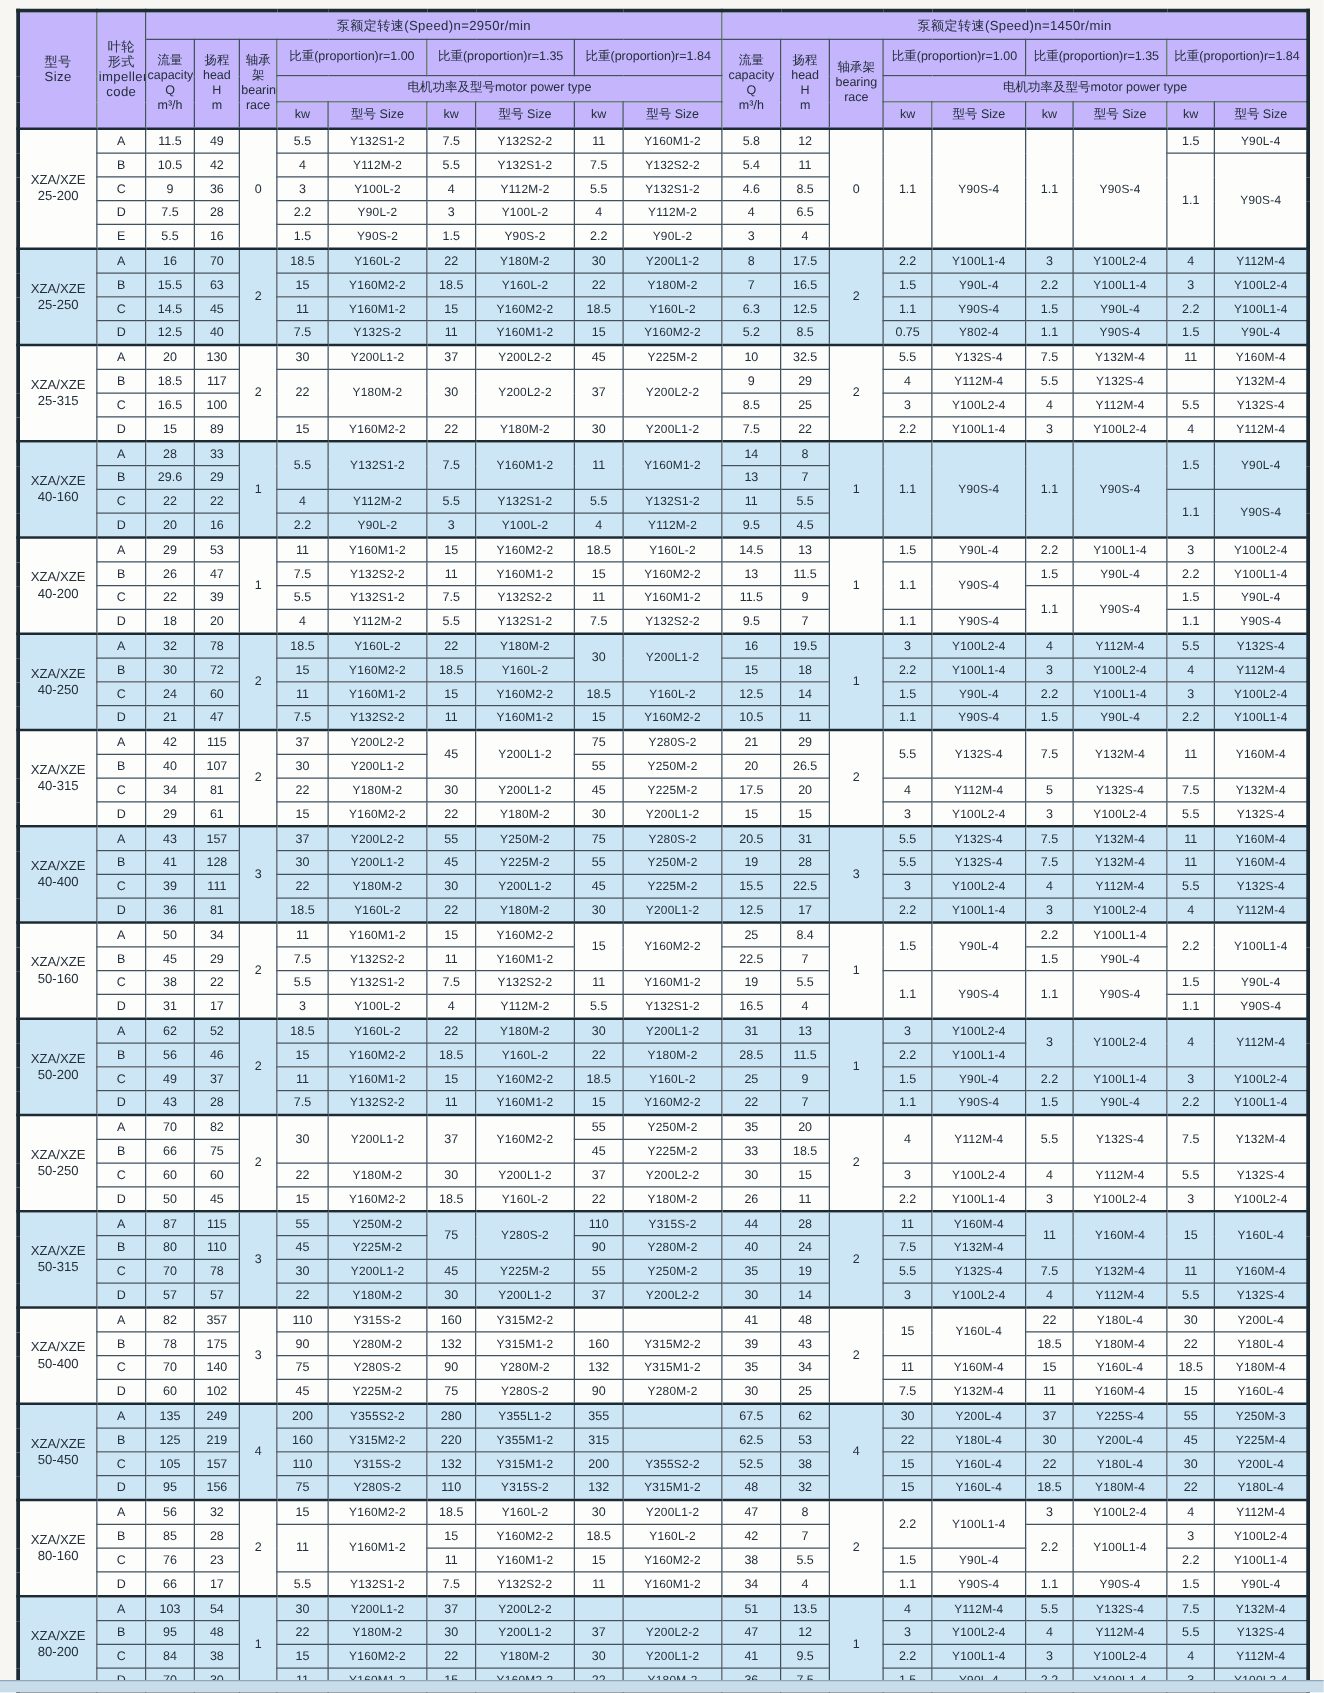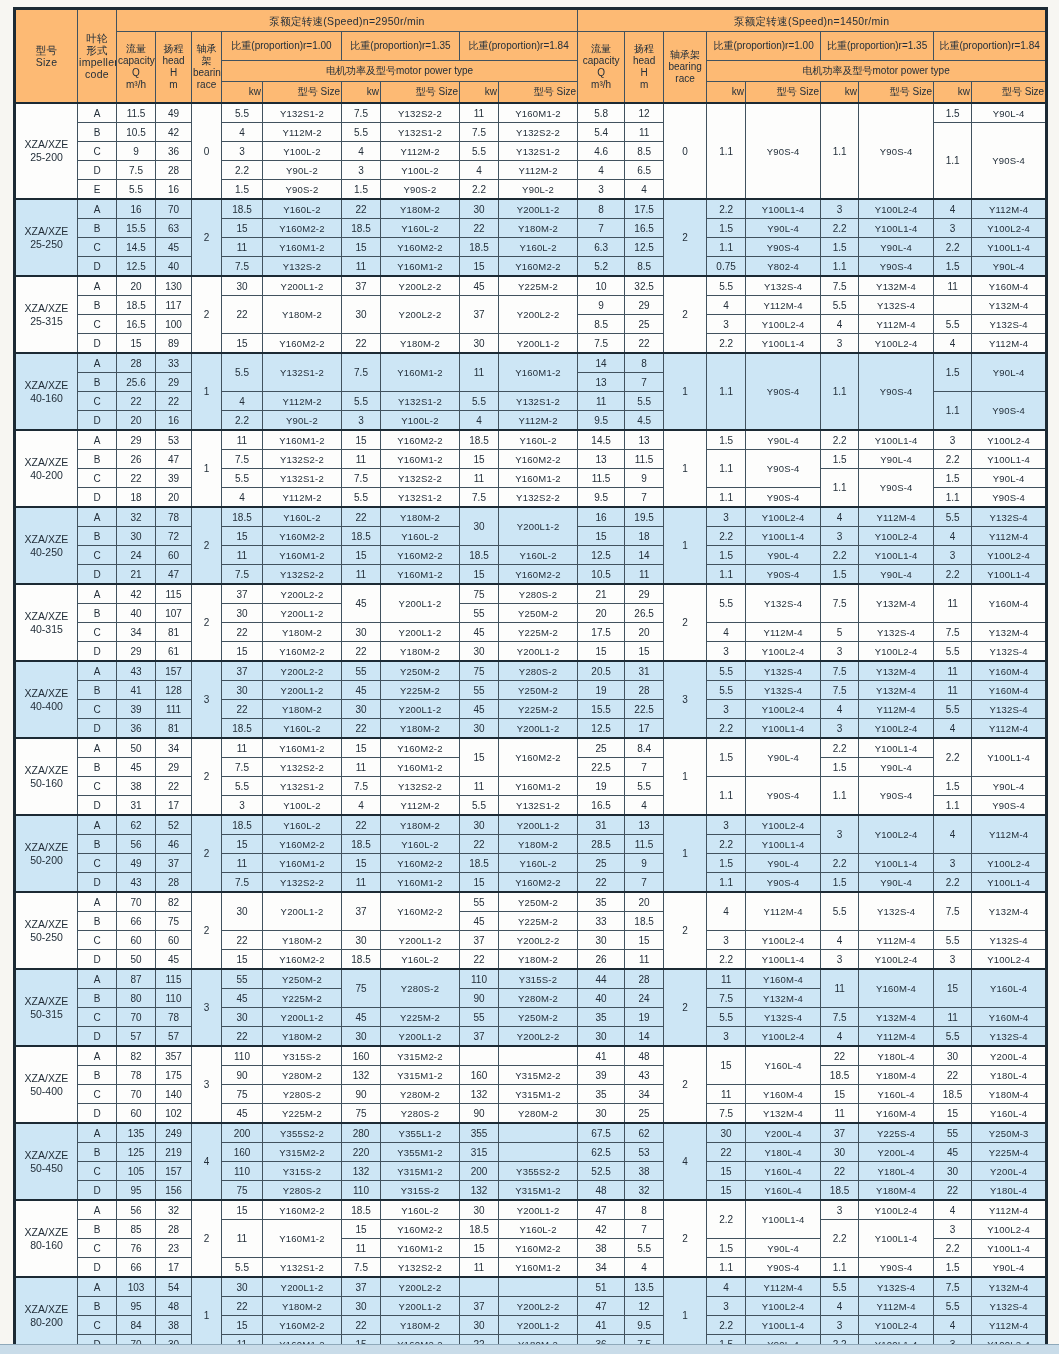--- a/index.html
+++ b/index.html
@@ -13,27 +13,27 @@
   table{
     border-collapse:collapse;table-layout:fixed;width:1033px;
     background:#fdfdfc;border:3px solid #1c2a34;
   }
   th,td{
     border:1px solid #41525e;
     text-align:center;vertical-align:middle;
     color:#232f3a;overflow:hidden;padding:0 1px;
   }
   thead th{
-    background:#fdba74;font-weight:normal;
+    background:#c4b5fd;font-weight:normal;
     font-size:10px;line-height:12px;white-space:pre-line;
   }
   thead tr.speed-row th{height:21px;font-size:10.5px;letter-spacing:.3px;}
   thead tr.prop-row th{height:28px;}
   thead tr.motor-row th{height:20px;}
-  thead tr.sub-row th{height:20px;text-align:right;}
+  thead tr.sub-row th{height:20px;}
   thead{border-bottom:2px solid #1c2a34;}
   tbody td{
     height:18px;font-size:10px;line-height:11px;background:#fdfdfc;
   }
   tbody tr.shaded td{background:#cde6f5;}
   tbody tr.sec-start td{border-top:2px solid #1c2a34;}
   td.size-cell{white-space:pre-line;font-size:10.5px;line-height:13px;}
   td.type-cell{font-size:9.5px;letter-spacing:.2px;}
   .bottom-strip{
     position:absolute;left:0;bottom:0;width:1059px;height:9px;
@@ -377,21 +377,21 @@
           <td rowspan="4">1</td>
           <td rowspan="4">1.1</td>
           <td rowspan="4" class="type-cell">Y90S-4</td>
           <td rowspan="4">1.1</td>
           <td rowspan="4" class="type-cell">Y90S-4</td>
           <td rowspan="2">1.5</td>
           <td rowspan="2" class="type-cell">Y90L-4</td>
         </tr>
         <tr class="shaded">
           <td>B</td>
-          <td>25.6</td>
+          <td>29.6</td>
           <td>29</td>
           <td>13</td>
           <td>7</td>
         </tr>
         <tr class="shaded">
           <td>C</td>
           <td>22</td>
           <td>22</td>
           <td>4</td>
           <td class="type-cell">Y112M-2</td>

